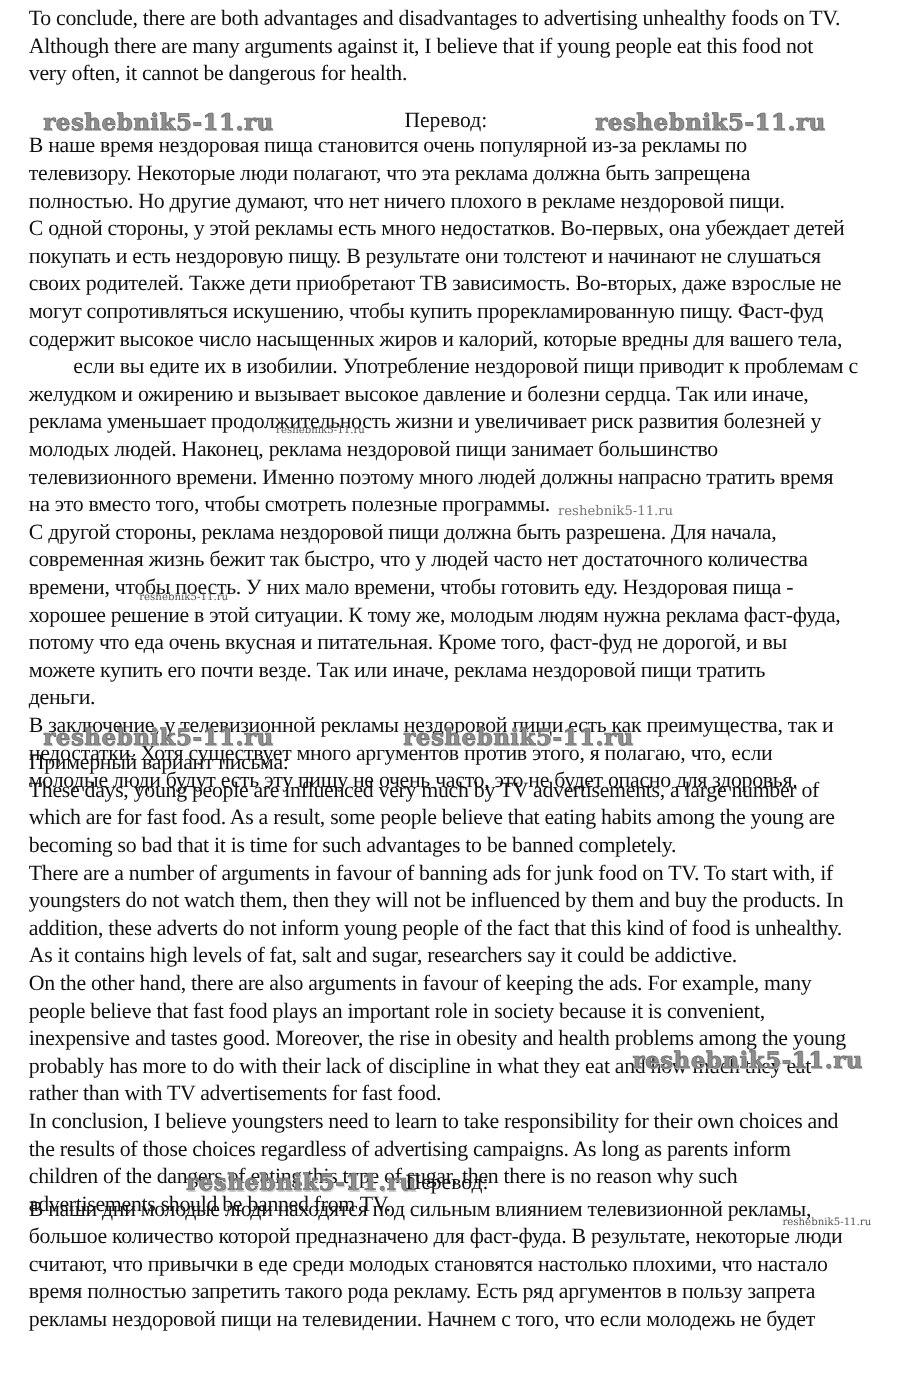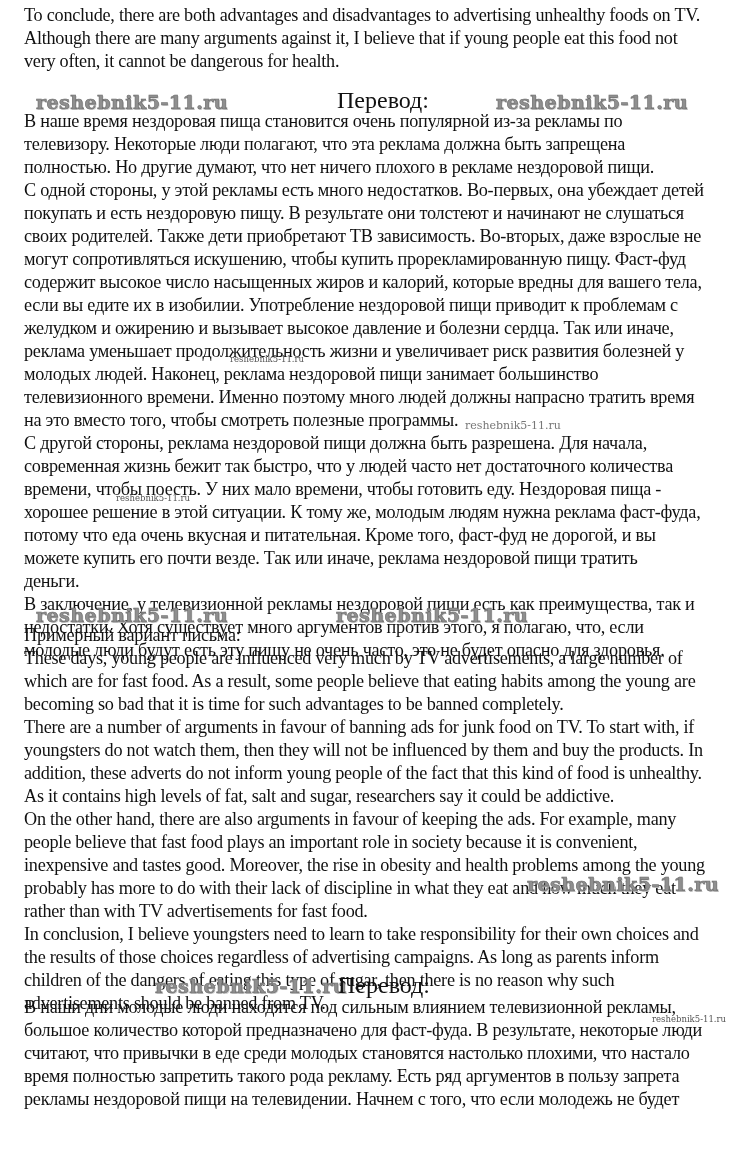--- a/index.html
+++ b/index.html
@@ -44,21 +44,21 @@
     }
     .wm-small {
       position: absolute;
       font-family: "DejaVu Serif", serif;
       font-size: 8.5px;
       color: #555555;
       white-space: nowrap;
     }
     .label {
       position: absolute;
-      font-size: 24px;
+      font-size: 18px;
       line-height: 22px;
       white-space: nowrap;
     }
   </style>
 </head>
 <body>
 
 <div class="page">
 
   <div class="line" style="top:4px;">To conclude, there are both advantages and disadvantages to advertising unhealthy foods on TV.</div>
@@ -70,21 +70,21 @@
   <div class="wm" style="left:496px; top:91px;">reshebnik5-11.ru</div>
 
   <div class="line" style="top:110px;">В наше время нездоровая пища становится очень популярной из-за рекламы по</div>
   <div class="line" style="top:133px;">телевизору. Некоторые люди полагают, что эта реклама должна быть запрещена</div>
   <div class="line" style="top:156px;">полностью. Но другие думают, что нет ничего плохого в рекламе нездоровой пищи.</div>
   <div class="line" style="top:179px;">С одной стороны, у этой рекламы есть много недостатков. Во-первых, она убеждает детей</div>
   <div class="line" style="top:202px;">покупать и есть нездоровую пищу. В результате они толстеют и начинают не слушаться</div>
   <div class="line" style="top:225px;">своих родителей. Также дети приобретают ТВ зависимость. Во-вторых, даже взрослые не</div>
   <div class="line" style="top:248px;">могут сопротивляться искушению, чтобы купить прорекламированную пищу. Фаст-фуд</div>
   <div class="line" style="top:271px;">содержит высокое число насыщенных жиров и калорий, которые вредны для вашего тела,</div>
-  <div class="line" style="top:294px;">если вы едите их в изобилии. Употребление нездоровой пищи приводит к проблемам с</div>
+  <div class="line" style="top:294px;margin-left:37px;">если вы едите их в изобилии. Употребление нездоровой пищи приводит к проблемам с</div>
   <div class="line" style="top:317px;">желудком и ожирению и вызывает высокое давление и болезни сердца. Так или иначе,</div>
   <div class="line" style="top:340px;">реклама уменьшает продолжительность жизни и увеличивает риск развития болезней у</div>
   <div class="wm-small" style="left:230px; top:354px;">reshebnik5-11.ru</div>
   <div class="line" style="top:363px;">молодых людей. Наконец, реклама нездоровой пищи занимает большинство</div>
   <div class="line" style="top:386px;">телевизионного времени. Именно поэтому много людей должны напрасно тратить время</div>
   <div class="line" style="top:409px;">на это вместо того, чтобы смотреть полезные программы.</div>
   <div class="wm-small" style="left:465px; top:419px; font-size:11px; color:#777;">reshebnik5-11.ru</div>
   <div class="line" style="top:432px;">С другой стороны, реклама нездоровой пищи должна быть разрешена. Для начала,</div>
   <div class="line" style="top:455px;">современная жизнь бежит так быстро, что у людей часто нет достаточного количества</div>
   <div class="line" style="top:478px;">времени, чтобы поесть. У них мало времени, чтобы готовить еду. Нездоровая пища -</div>

